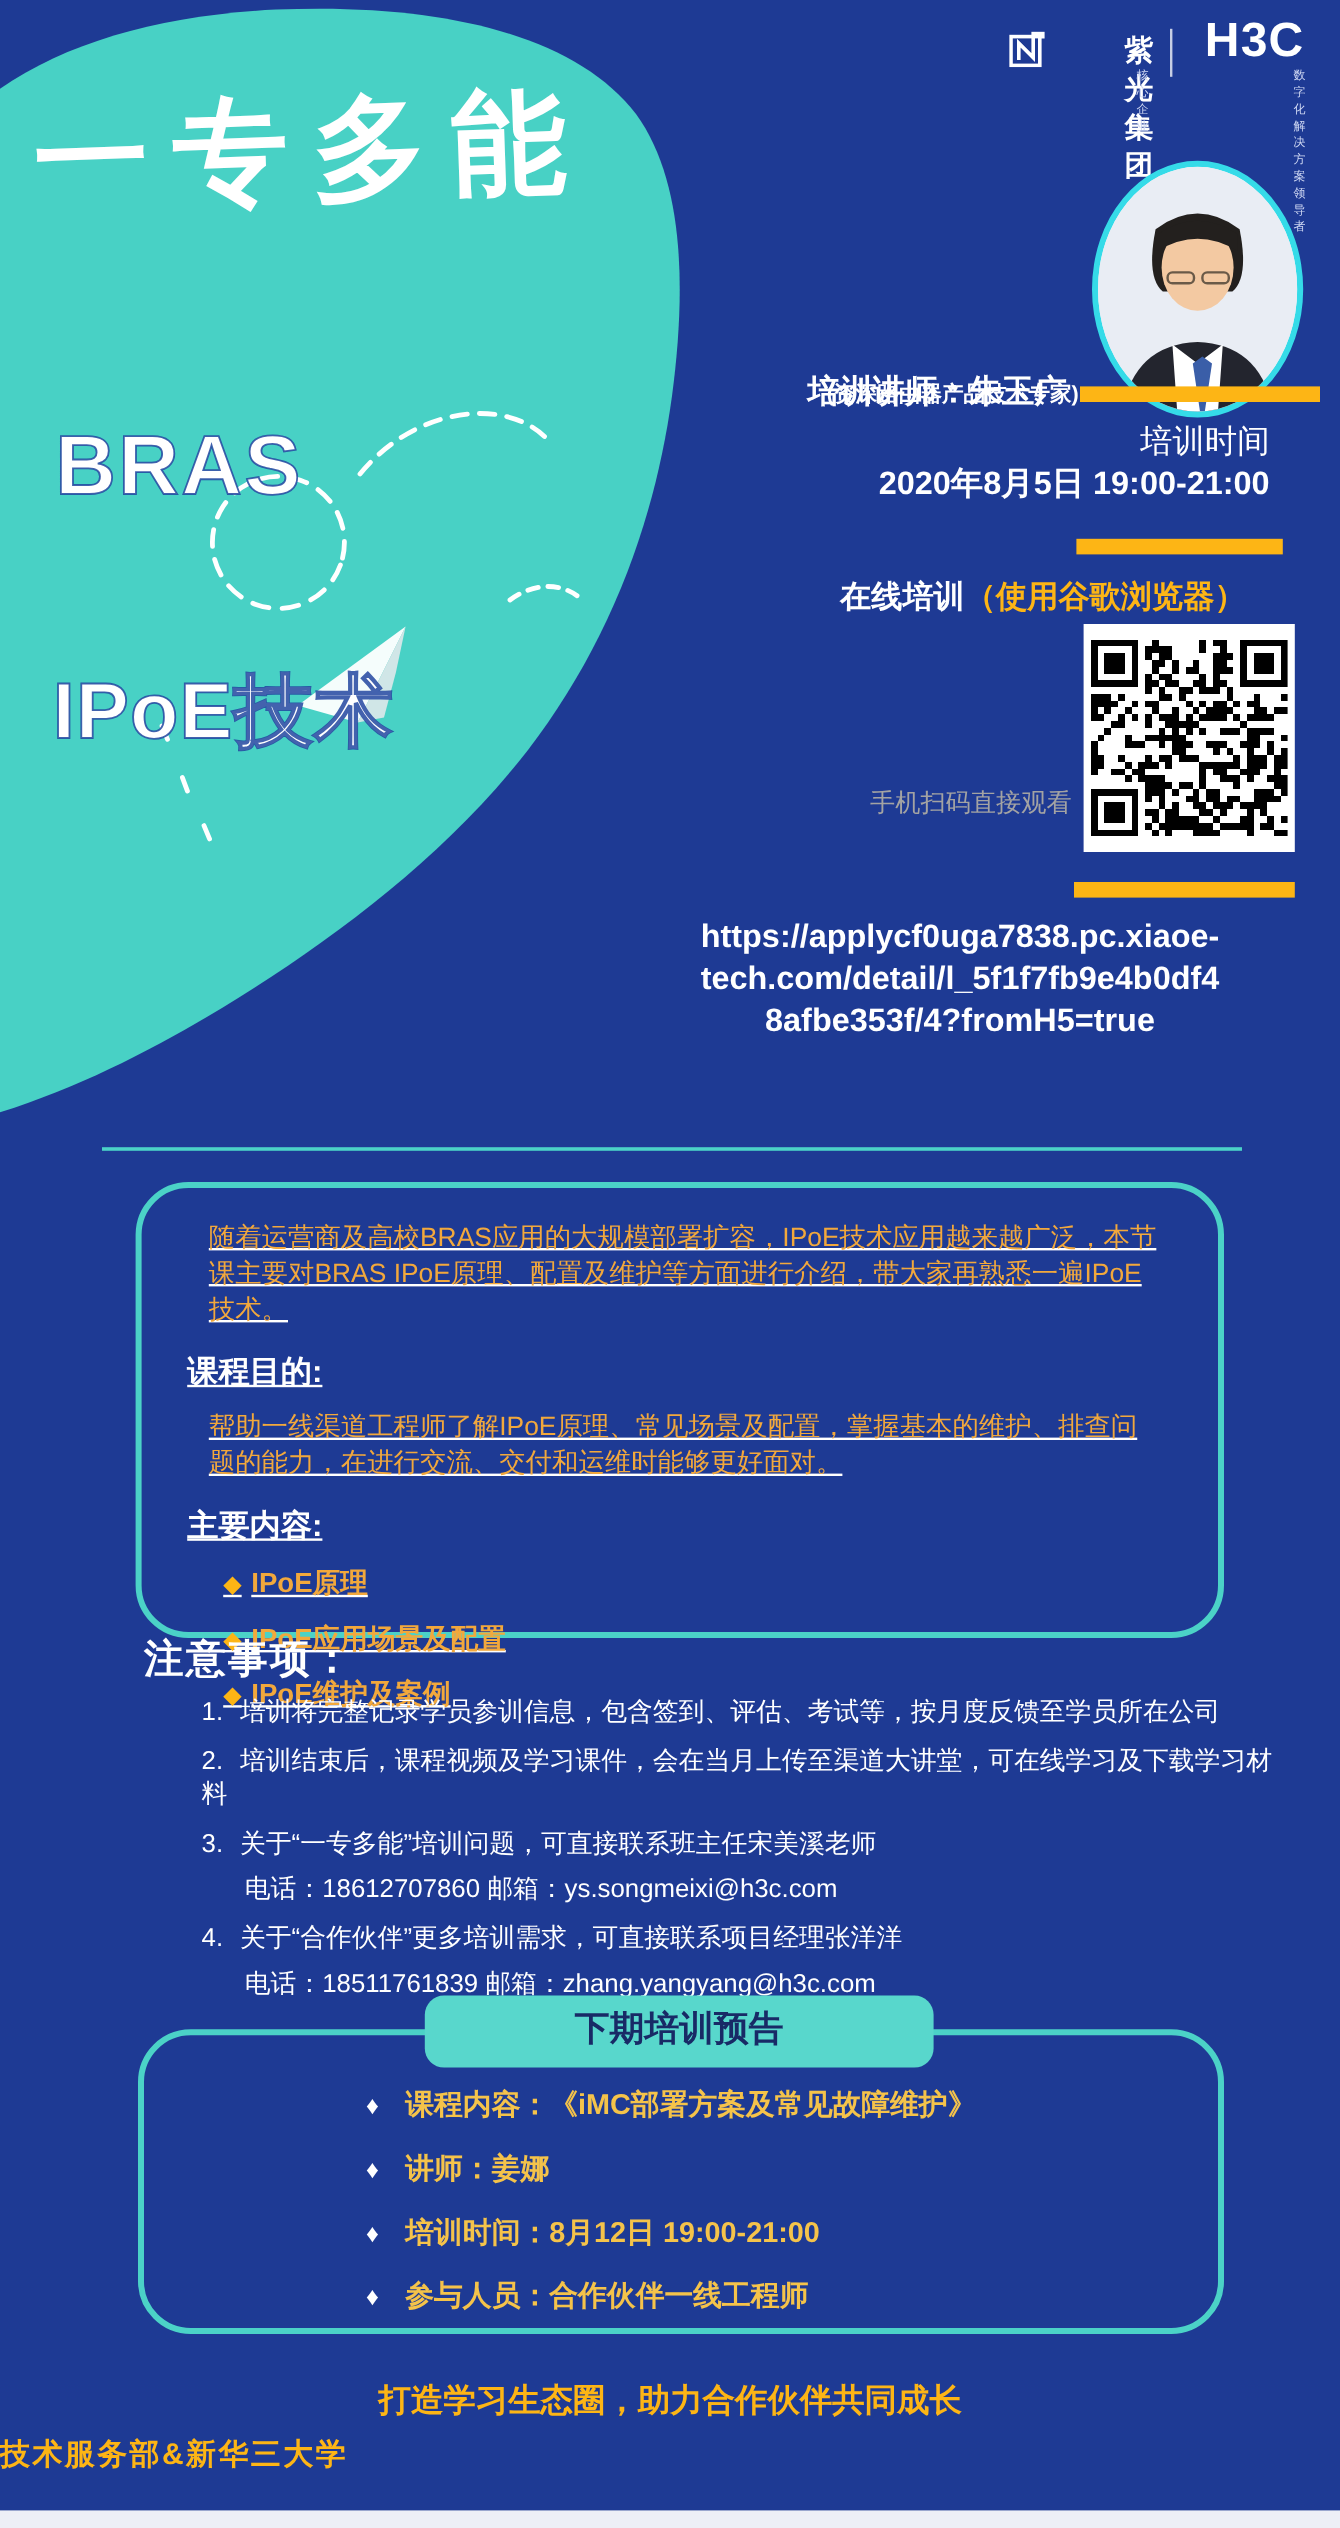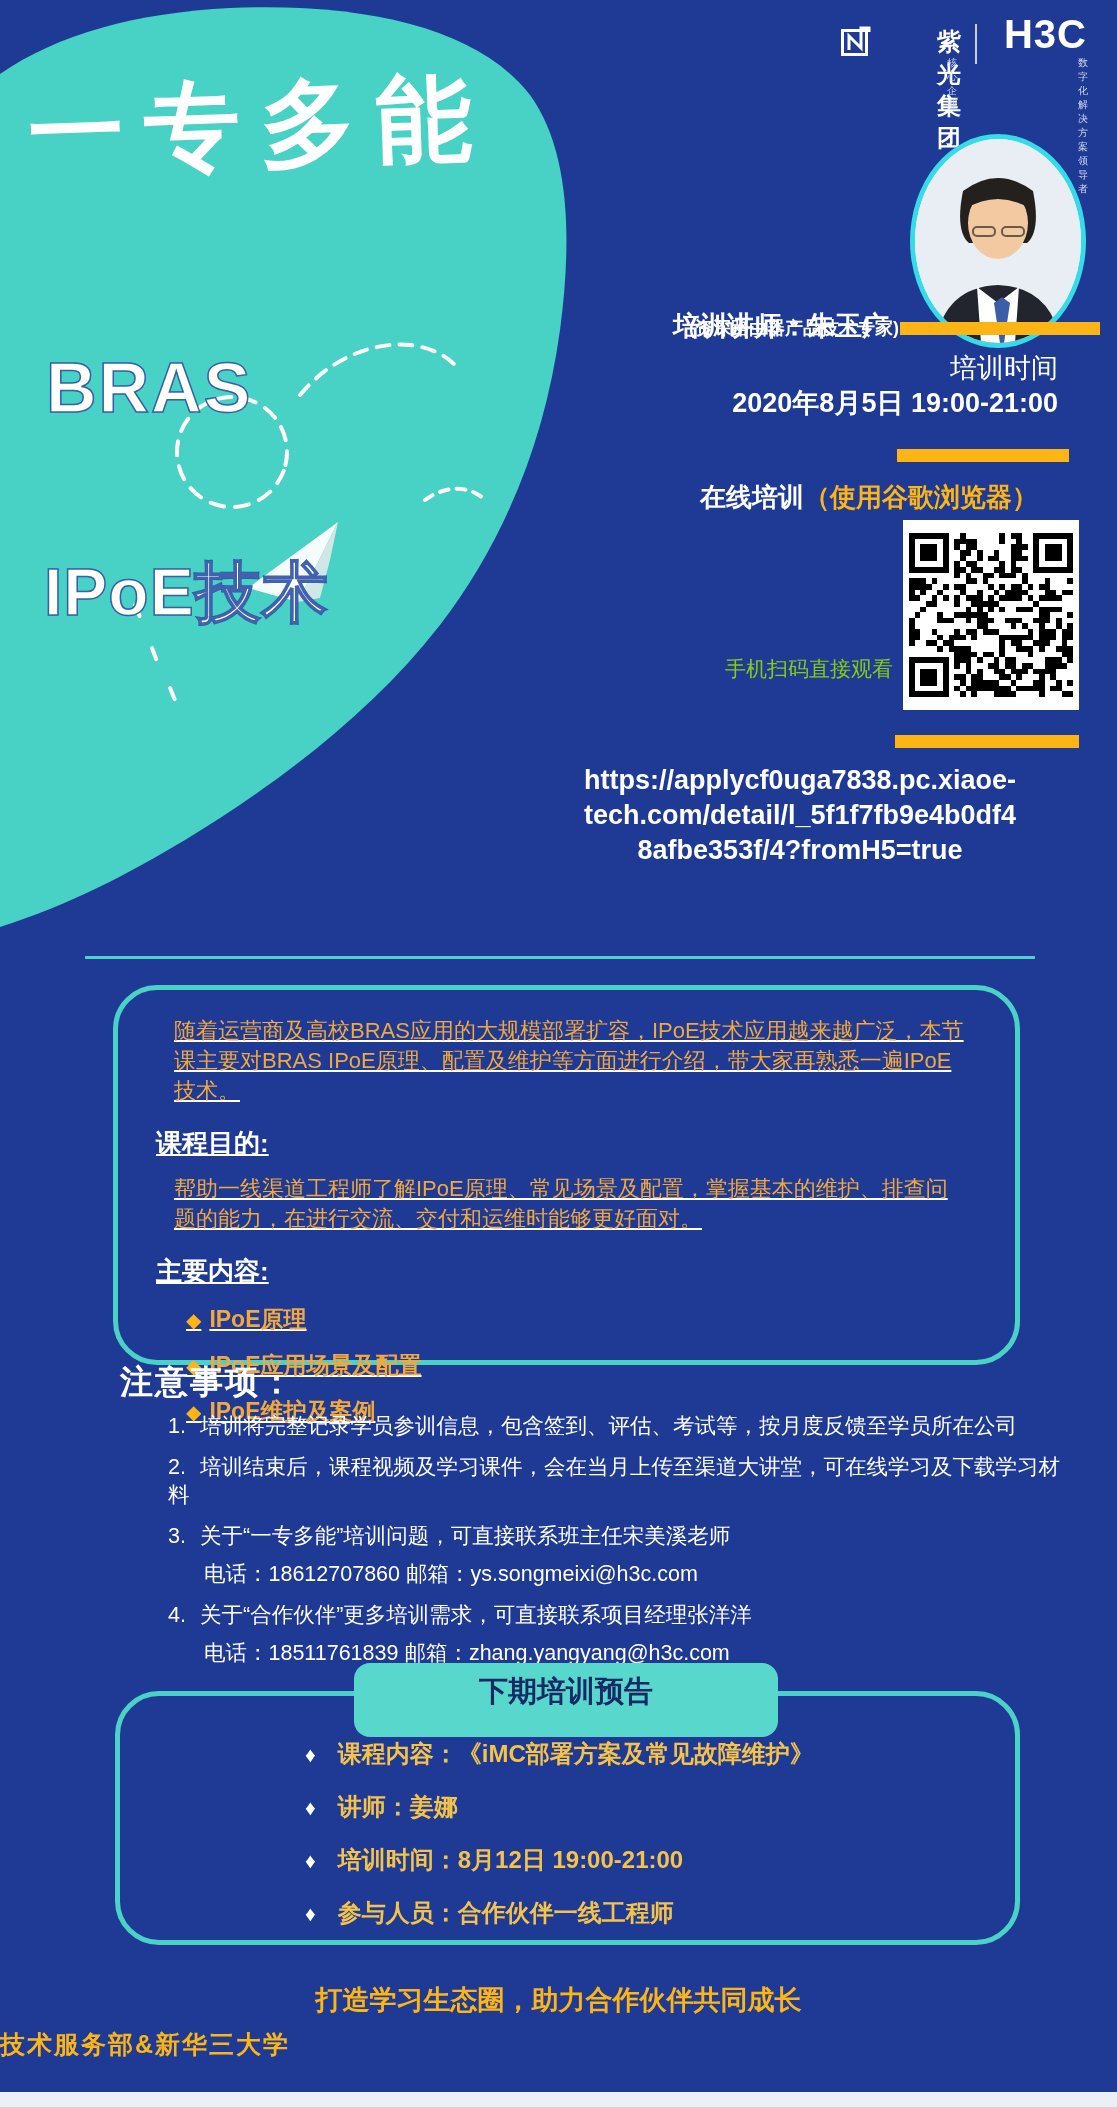--- a/index.html
+++ b/index.html
@@ -34,28 +34,28 @@
     border:5px solid #35DBE8;background:#eef2f7;overflow:hidden;}
   .trainer-name{position:absolute;right:228px;top:281px;font-size:27px;font-weight:bold;white-space:nowrap;margin-top:27px;}
   .trainer-sub{position:absolute;right:218px;top:316px;font-size:18px;font-weight:bold;white-space:nowrap;}
   .ybar{position:absolute;height:13px;background:#FDB515;}
   .time-label{position:absolute;right:59px;top:350px;font-size:27px;font-weight:normal;}
   .time-value{position:absolute;right:59px;top:385px;font-size:27px;font-weight:bold;white-space:nowrap;}
   .mode-line{position:absolute;right:79px;top:480px;font-size:26px;font-weight:bold;white-space:nowrap;}
   .mode-note{color:#FDB515;}
   .qr{position:absolute;left:903px;top:520px;width:176px;height:190px;background:#fff;
     display:flex;align-items:center;justify-content:center;}
-  .scan-hint{position:absolute;right:224px;top:655px;font-size:21px;color:#84cc16;white-space:nowrap;}
+  .scan-hint{position:absolute;right:224px;top:655px;font-size:21px;color:#a3a3a3;white-space:nowrap;}
   .url{position:absolute;left:520px;top:763px;width:560px;text-align:center;
     font-size:27px;font-weight:bold;line-height:35px;white-space:nowrap;}
   
   .hline{position:absolute;background:#4BD2C7;}
   .pill{position:absolute;background:#58D7CC;border-radius:16px;text-align:center;font-weight:bold;}
   .pill1{left:424px;top:920px;width:266px;height:58px;line-height:58px;font-size:30px;color:#fff;}
-  .pill2{left:354px;top:1663px;width:424px;height:74px;line-height:56px;font-size:29px;color:#182a66;}
+  .pill2{left:354px;top:1663px;width:424px;height:60px;line-height:56px;font-size:29px;color:#182a66;}
   .tbox{position:absolute;border:5px solid #4BD2C7;border-radius:44px;}
   .box1{left:113px;top:985px;width:897px;height:370px;}
   .box1-in{position:absolute;left:38px;top:26px;width:810px;text-decoration:underline;}
   .yellow-p{color:#F2A83C;font-size:22px;line-height:30px;margin:0 0 0 18px;}
   .wh-h{color:#fff;font-weight:bold;font-size:26px;margin:20px 0 0 0;}
   .topic{margin:15px 0 0 30px;font-size:23px;color:#F2A83C;font-weight:bold;}
   .topic .dm{color:#FDB515;margin-right:8px;font-size:20px;}
   .notes-title{position:absolute;left:120px;top:1360px;font-size:33px;font-weight:bold;letter-spacing:2px;}
   .notes{position:absolute;left:168px;top:1412px;width:900px;font-size:21.5px;line-height:28px;color:#fff;}
   .note-item{margin-bottom:13px;}

